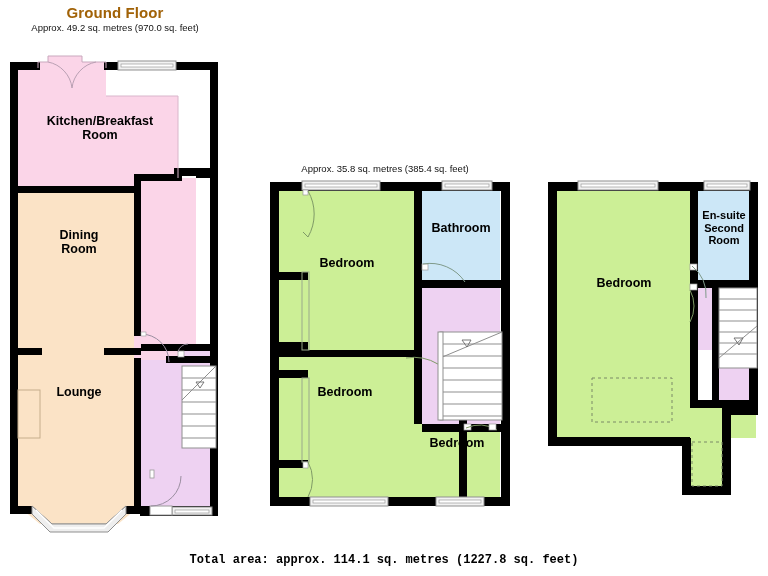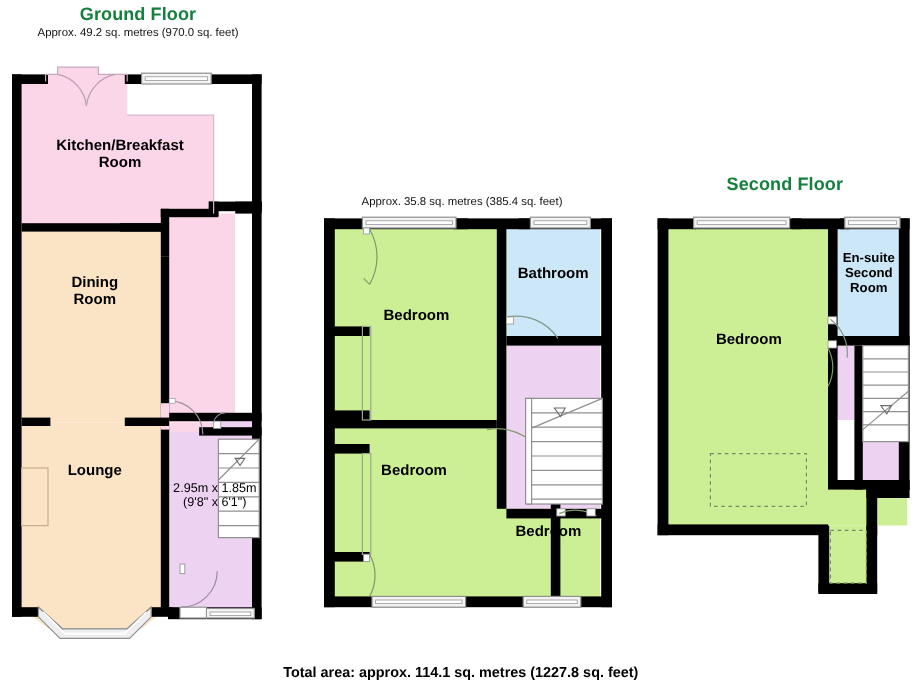--- a/index.html
+++ b/index.html
@@ -22,37 +22,38 @@
     width: 768px;
     height: 576px;
   }
   .floor-title {
     position: absolute;
     text-align: center;
     font-weight: bold;
     font-size: 15px;
     letter-spacing: 0.1px;
     white-space: nowrap;
-    color: #15803d;
+    color: #a16207;
   }
   .floor-sub {
     position: absolute;
     text-align: center;
     font-size: 9.5px;
     white-space: nowrap;
     color: #111;
   }
   .total-area {
     position: absolute;
     left: 0;
     width: 768px;
     text-align: center;
     font-size: 12px;
     font-weight: bold;
     color: #000;
+    font-family: Liberation Mono, monospace;
   }
   .room-label {
     position: absolute;
     text-align: center;
     font-weight: bold;
     font-size: 12.5px;
     line-height: 14px;
     color: #000;
     white-space: nowrap;
     pointer-events: none;
@@ -82,21 +83,20 @@
 </head>
 <body>
 
 <div class="plan-root">
 
   <div class="floor-title" style="left:0px; top:4px; width:230px;">Ground Floor</div>
   <div class="floor-sub" style="left:0px; top:22px; width:230px;">Approx. 49.2 sq. metres (970.0 sq. feet)</div>
 
   <div class="floor-sub" style="left:270px; top:163px; width:230px;">Approx. 35.8 sq. metres (385.4 sq. feet)</div>
 
-  <div class="floor-title" style="left:540px; top:145px; width:228px;">Second Floor</div>
 
   <svg class="svg-layer" width="768" height="576" viewBox="0 0 768 576">
 
     <g>
 
       <path d="M18,68 L18,190 L140,190 L140,178 L178,178 L178,96 L106,96 L106,68
                L106,62 L82,62 L82,56 L48,56 L48,62 L38,62 L38,68 Z" fill="#fbd5e8"></path>
 
       <path d="M18,190 L18,200 L140,200 L140,190 Z" fill="#fbd5e8"></path>
 
@@ -364,24 +364,20 @@
     <span>Room</span>
   </div>
 
   <div class="room-label" style="left:24px; top:228px; width:110px;">
     <span>Dining</span><br>
     <span>Room</span>
   </div>
 
   <div class="room-label" style="left:24px; top:385px; width:110px;">Lounge</div>
 
-  <div class="dim-label" style="left:134px; top:402px; width:90px;">
-    <span>2.95m x 1.85m</span><br>
-    <span>(9'8" x 6'1")</span>
-  </div>
 
   <div class="room-label" style="left:288px; top:256px; width:118px;">Bedroom</div>
   <div class="room-label" style="left:286px; top:385px; width:118px;">Bedroom</div>
   <div class="room-label" style="left:412px; top:436px; width:90px;">Bedroom</div>
   <div class="room-label" style="left:418px; top:221px; width:86px;">Bathroom</div>
 
   <div class="room-label" style="left:566px; top:276px; width:116px;">Bedroom</div>
   <div class="room-label small" style="left:686px; top:209px; width:76px;text-align:center;">
     <span>En-suite</span><br>
     <span>Second</span><br>

